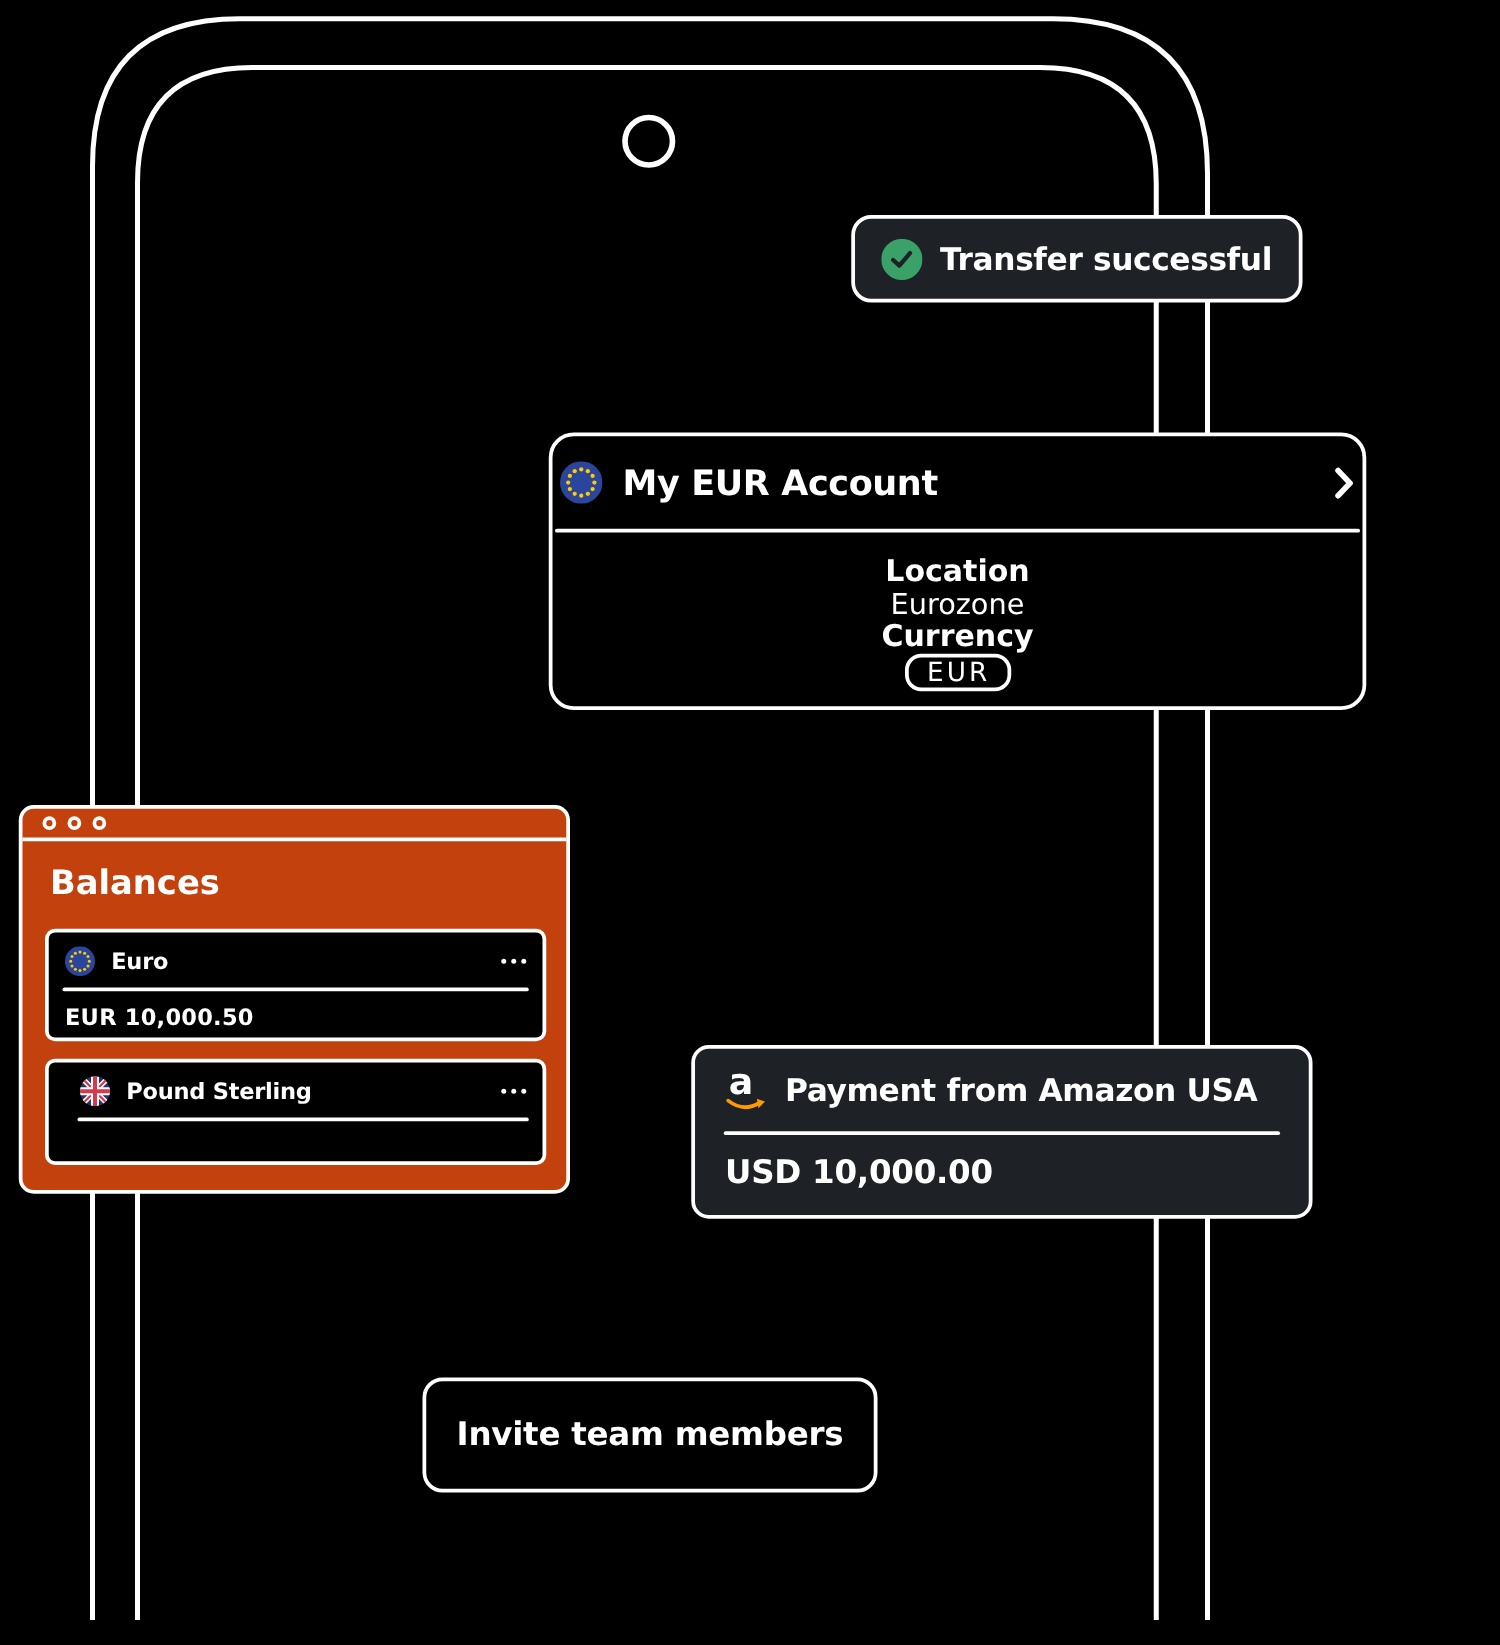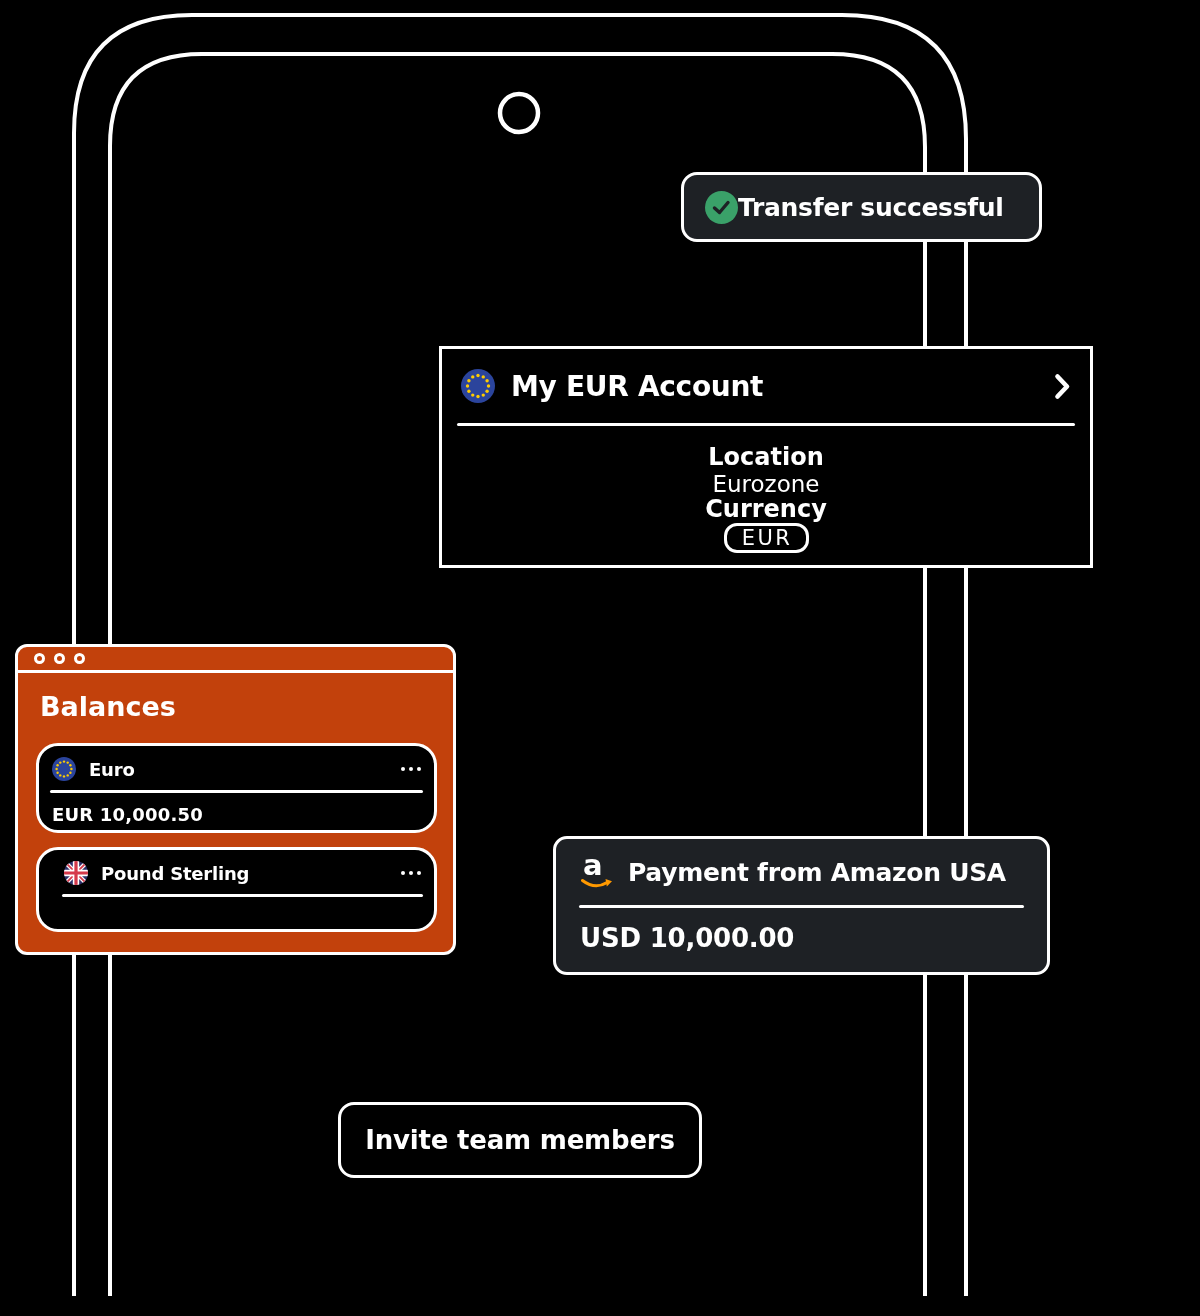--- a/index.html
+++ b/index.html
@@ -13,29 +13,29 @@
   }
   * { box-sizing:border-box; }
 
   
   .phone-layer { position:absolute; left:0; top:0; width:1200px; height:1316px; }
 
   
   .toast {
     position:absolute; left:681px; top:172px; width:361px; height:70px;
     background:#1e2125; border:3px solid #fff; border-radius:16px;
-    display:flex; align-items:center; padding:0 18px 0 21px;
+    display:flex; align-items:center; gap:14px; padding:0 18px 0 21px;
   }
   .toast-label { font-size:25px; font-weight:bold; letter-spacing:-0.3px; white-space:nowrap; }
 
   
   .account-card {
     position:absolute; left:439px; top:346px; width:654px; height:222px;
-    background:#000; border:3.5px solid #fff; border-radius:0;
-    padding:0 15px;
+    background:#000; border:3.5px solid #fff; border-radius:20px;
+    padding:0 2px;
   }
   .account-header {
     display:flex; align-items:center; gap:16px; height:74px; padding:0 4px;
   }
   .account-title { font-size:28px; font-weight:bold; letter-spacing:-0.3px; }
   .chevron { margin-left:auto; display:flex; align-items:center; cursor:pointer; }
   .divider { height:3px; background:#fff; border-radius:2px; }
   .account-row {
     display:flex; align-items:center; justify-content:space-between; padding:0 2px;flex-direction:column;
   }
@@ -59,21 +59,21 @@
     height:26px; border-bottom:3.5px solid #fff;
     display:flex; align-items:center; gap:9px; padding-left:16px;
   }
   .win-dot {
     width:5px; height:5px; border:3.5px solid #fff; border-radius:50%;
     box-sizing:content-box;
   }
   .balances-title { margin:18px 0 0 22px; font-size:27px; font-weight:bold; }
   .balance-card {
     position:absolute; left:18px; width:401px;
-    background:#000; border:3px solid #fff; border-radius:22px;
+    background:#000; border:3px solid #fff; border-radius:8px;
     cursor:pointer;
   }
   .balance-card.euro  { top:96px;  height:90px; }
   .balance-card.pound { top:200px; height:85px;padding-left:12px; }
   .balance-head { height:42px; display:flex; align-items:center; gap:13px; padding:0 13px; margin-top:2px; }
   .balance-name { font-size:18px; font-weight:bold; letter-spacing:-0.2px; }
   .balance-card .divider { margin:0 11px; }
   .more-btn { margin-left:auto; display:flex; gap:3.5px; align-items:center; padding:6px 0; cursor:pointer; }
   .dot { width:4.5px; height:4.5px; border-radius:50%; background:#fff; }
   .balance-amount { padding:11px 13px 0 13px; font-size:18px; font-weight:bold; letter-spacing:0.2px; }
@@ -89,21 +89,21 @@
     position:absolute; left:3px; top:2px;
     font-size:29px; font-weight:bold; color:#fff; line-height:1;
   }
   .amazon-smile { position:absolute; left:1px; bottom:4px; }
   .payment-title { font-size:25px; font-weight:bold; letter-spacing:-0.3px; }
   .payment-card .divider { margin:0 23px; }
   .payment-amount { margin:15px 24px 0 24px; font-size:26px; font-weight:bold; letter-spacing:-0.2px; }
 
   
   .invite-btn {
-    position:absolute; left:338px; top:1102px; width:364px; height:76px;
+    position:absolute; left:338px; top:1102px; width:364px; height:92px;
     background:#000; border:3.5px solid #fff; border-radius:16px;
     display:flex; align-items:center; justify-content:center;
     font-size:26px; font-weight:bold; letter-spacing:-0.2px; cursor:pointer;
   }
 </style>
 </head>
 <body>
 
 <svg width="0" height="0" style="position:absolute" aria-hidden="true">
   <defs>

